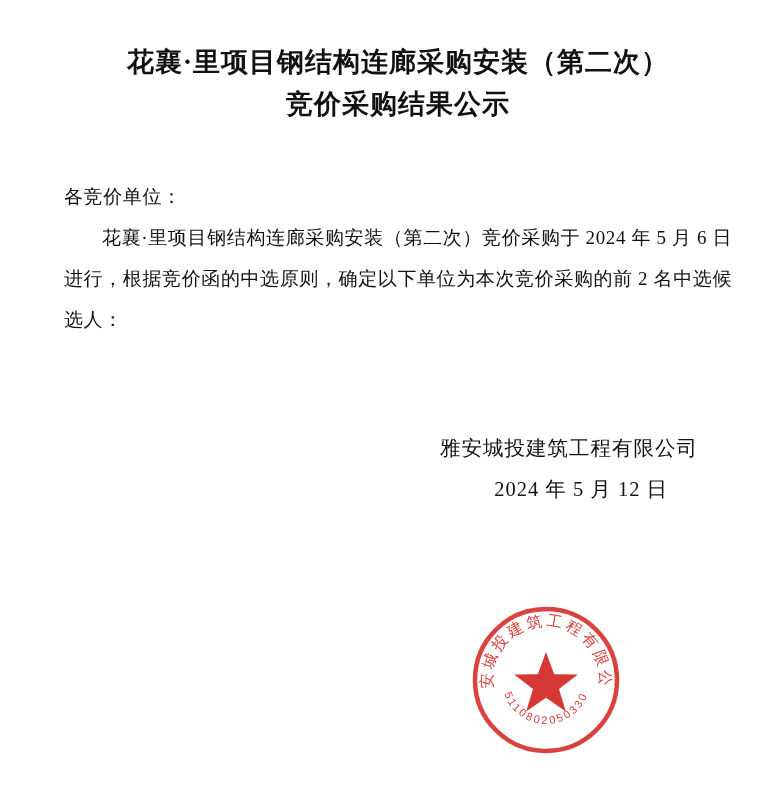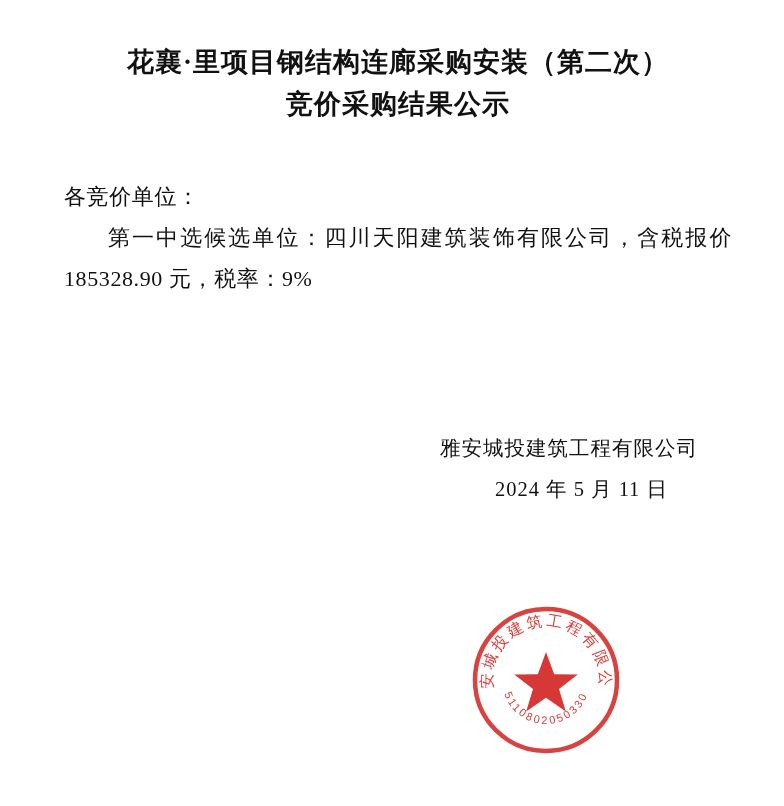--- a/index.html
+++ b/index.html
@@ -32,21 +32,21 @@
     margin-bottom: 0;
     font-family: "Liberation Serif", "DejaVu Serif", serif;
   }
   .title-line-1 { display: block; }
   .title-line-2 { display: block; font-family: Liberation Mono, monospace; }
 
   .body-block {
     margin-top: 48px;
   }
   p.para {
-    font-size: 22px;
+    font-size: 19px;
     line-height: 41px;
     margin: 0 0 0 0;
     text-align: justify;
     text-justify: inter-ideograph;
     letter-spacing: 0.6px;
   }
   p.indent {
     text-indent: 2em;
   }
   p.salutation {
@@ -89,26 +89,26 @@
 
 <div class="page">
 
   <div class="doc-title">
     <span class="title-line-1">花襄·里项目钢结构连廊采购安装（第二次）</span>
     <span class="title-line-2">竞价采购结果公示</span>
   </div>
 
   <div class="body-block">
     <p class="para salutation">各竞价单位：</p>
-    <p class="para indent">第一中选候选单位：四川天阳建筑装饰有限公司，含税报价 185328.90 元，税率：9%</p>
+    <p class="para indent">花襄·里项目钢结构连廊采购安装（第二次）竞价采购于 2024 年 5 月 6 日进行，根据竞价函的中选原则，确定以下单位为本次竞价采购的前 2 名中选候选人：</p>
   </div>
 
   <div class="sign-area">
     <div class="sign-line">雅安城投建筑工程有限公司</div>
-    <div class="sign-date">2024 年 5 月 11 日</div>
+    <div class="sign-date">2024 年 5 月 12 日</div>
   </div>
 
   <div class="seal">
     <svg width="152" height="152" viewBox="0 0 152 152" xmlns="http://www.w3.org/2000/svg">
       <defs>
         <path id="sealTopArc" d="M 22,76 A 54,54 0 0 1 130,76"></path>
         <path id="sealBottomArc" d="M 32,76 A 44,44 0 0 0 120,76"></path>
       </defs>
       <circle cx="76" cy="76" r="71" fill="none" stroke="#d2231f" stroke-width="4.5" opacity="0.86"></circle>
       <g opacity="0.88" fill="#d2231f">

